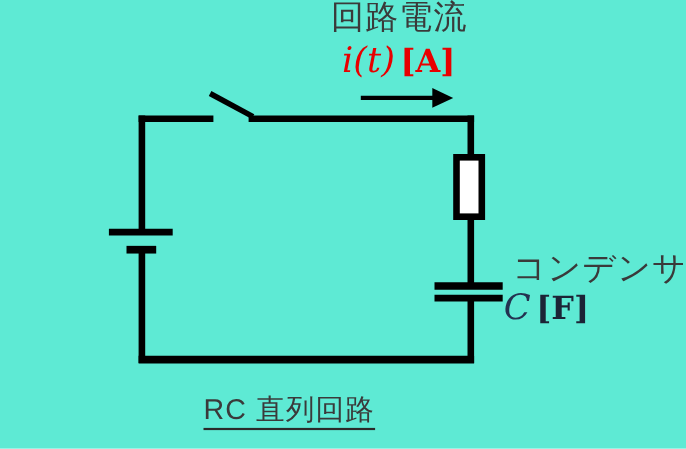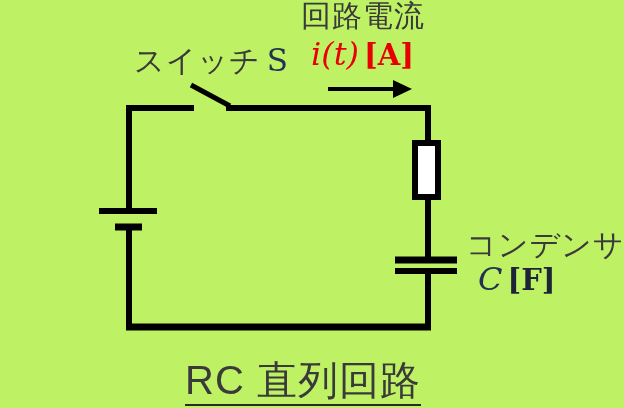--- a/index.html
+++ b/index.html
@@ -1,27 +1,27 @@
 <!DOCTYPE html>
 <html><head>
 <meta charset="utf-8">
 <style>
   html,body{margin:0;padding:0;background:#fff;}
   .stage{
-    position:relative;width:624px;height:408px;background:#bef264;
+    position:relative;width:624px;height:408px;background:#5eead4;
     font-family:"Liberation Sans","DejaVu Sans",sans-serif;overflow:hidden;
   }
   .stage svg{position:absolute;left:0;top:0;}
   .lbl{position:absolute;white-space:nowrap;line-height:1.05;}
   .jp{font-size:30px;color:#3a3a3a;letter-spacing:1px;font-family:"Liberation Sans","DejaVu Sans",sans-serif;}
   .math{font-family:"DejaVu Serif","Liberation Serif",serif;font-style:italic;font-size:32px;color:#233250;}
   .unit{font-family:"DejaVu Serif","Liberation Serif",serif;font-weight:bold;font-style:normal;font-size:29px;color:#1c2436;margin-left:5px;}
   .red .math,.red .unit,.red{color:#e80000;}
   .caption{
-    font-size:40px;color:#3a3a3a;letter-spacing:1px;
+    font-size:26px;color:#3a3a3a;letter-spacing:1px;
     border-bottom:2px solid #2a2a2a;padding-bottom:3px;
   }
   .switch-symbol{font-family:"DejaVu Serif","Liberation Serif",serif;font-style:normal;font-size:31px;color:#233250;margin-left:6px;}
 </style>
 </head>
 <body>
 
 <div class="stage">
 
   <svg width="624" height="408" viewBox="0 0 624 408">
@@ -56,34 +56,31 @@
     <g>
       <line x1="328" y1="89" x2="398" y2="89" stroke="#000" stroke-width="4"></line>
       <polygon points="412,89 393,80 393,98" fill="#000"></polygon>
     </g>
   </svg>
 
   <div class="lbl jp" style="left:301px;top:0px;">
     <span>回路電流</span>
   </div>
 
-  <div class="lbl jp" style="left:134px;top:44px;">
-    <span>スイッチ</span><span class="switch-symbol">S</span>
-  </div>
 
   <div class="lbl red" style="left:311px;top:38px;">
     <span class="math">i(t)</span><span class="unit">[A]</span>
   </div>
 
 
 
   <div class="lbl jp" style="left:466px;top:229px;">
     <span>コンデンサ</span>
   </div>
-  <div class="lbl" style="left:458px;top:263px;margin-left:20px;">
+  <div class="lbl" style="left:458px;top:263px;">
     <span class="math">C</span><span class="unit">[F]</span>
   </div>
 
   <div class="lbl caption" style="left:185px;top:359px;">
     <span>RC 直列回路</span>
   </div>
 
 </div>
 
 </body></html>

